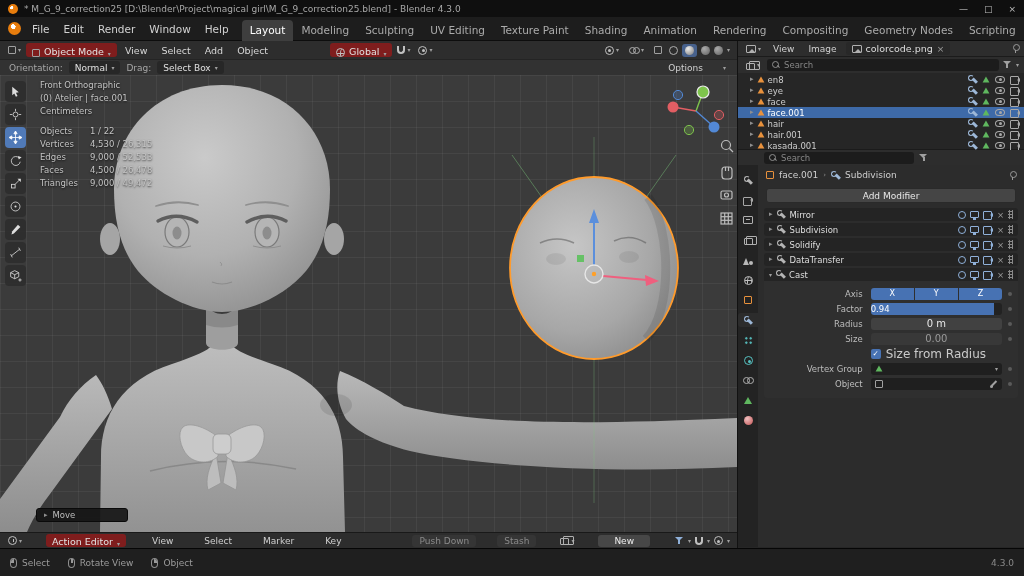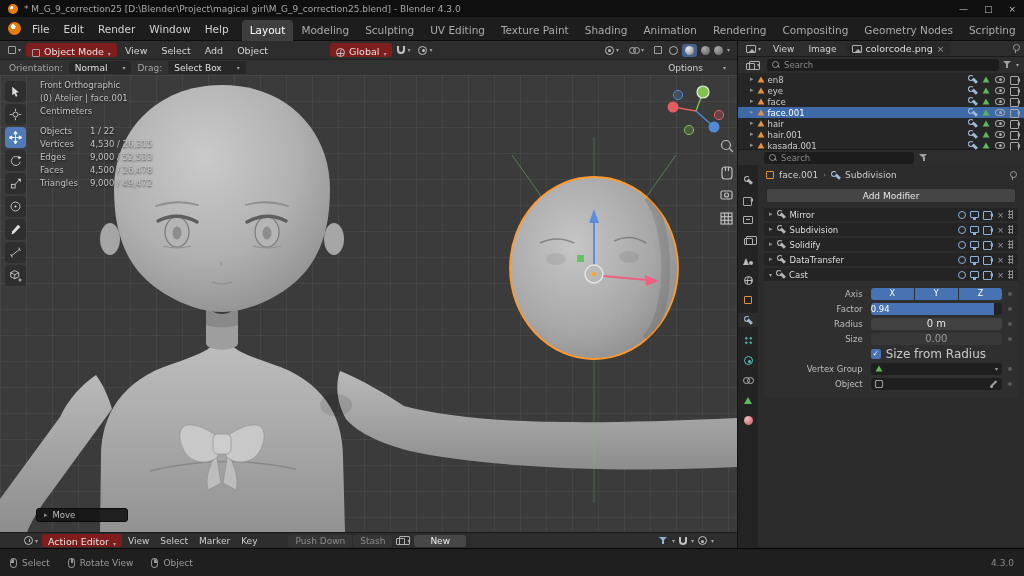--- a/index.html
+++ b/index.html
@@ -103,21 +103,21 @@
          display:flex;align-items:center;gap:2px;padding:0 5px;}
   .hmenu{padding:2px 6px;font-size:9.5px;color:#d6d6d6;}
   .wdg{display:flex;align-items:flex-end;gap:4px;background:#7f1d1d;border-radius:3px;height:14px;padding:0 6px;font-size:9.5px;color:#e2e2e2;}
   .hgap{width:52px;}
   .hicon{display:flex;align-items:center;gap:2px;padding:0 3px;}
   .shading{margin-left:auto;display:flex;align-items:center;gap:4px;padding-right:2px;}
 
   .vptools{position:absolute;left:0;top:59px;width:737px;height:16px;background:#323232;border-top:1px solid #242424;
            display:flex;align-items:center;gap:6px;padding:0 9px;}
   .tslabel{color:#a6a6a6;font-size:9px;}
-  .tswdg{display:flex;align-items:center;gap:15px;background:#272727;border-radius:3px;height:13px;padding:0 6px;font-size:9px;color:#e0e0e0;}
+  .tswdg{display:flex;align-items:center;gap:4px;background:#272727;border-radius:3px;height:13px;padding:0 6px;font-size:9px;color:#e0e0e0;}
   .options{margin-left:auto;display:flex;align-items:center;gap:20px;font-size:9px;color:#d0d0d0;padding-right:2px;}
 
   .canvas{position:absolute;left:0;top:75px;width:737px;height:457px;background-color:#3b3b3b;
     background-image:linear-gradient(rgba(255,255,255,.05) 1px,transparent 1px),
                      linear-gradient(90deg,rgba(255,255,255,.05) 1px,transparent 1px);
     background-size:26px 26px;overflow:hidden;}
   .scene{position:absolute;left:0;top:0;}
 
   .vtoolbar{position:absolute;left:5px;top:6px;display:flex;flex-direction:column;gap:2px;z-index:3;}
   .tool{width:21px;height:21px;border-radius:4px;background:rgba(44,44,44,.88);display:flex;align-items:center;justify-content:center;}
@@ -128,21 +128,21 @@
   .stats .mb{margin-bottom:7px;}
   .srow{display:flex;}
   .srow .sl{width:50px;}
 
   .oppanel{position:absolute;left:36px;bottom:10px;z-index:3;height:14px;min-width:92px;background:rgba(22,22,22,.92);
            border:1px solid #0a0a0a;border-radius:3px;display:flex;align-items:center;gap:5px;padding:0 7px;
            color:#bdbdbd;font-size:8.5px;}
 
   
   .timeline{position:absolute;left:0;top:532px;width:737px;height:16px;background:#2d2d2d;border-top:1px solid #191919;
-            display:flex;align-items:center;gap:1px;padding:0 21px;font-size:9px;}
+            display:flex;align-items:center;gap:21px;padding:0 5px;font-size:9px;}
   .tlmenu{padding:1px 5px;color:#cfcfcf;}
   .tlbtn{background:#353535;border-radius:3px;padding:1px 7px;color:#8a8a8a;}
   .tlnew{background:#474747;border-radius:3px;padding:1px 16px;color:#ececec;display:flex;align-items:center;gap:4px;}
   .tlright{margin-left:auto;display:flex;align-items:center;gap:4px;padding-right:2px;}
 
   
   .rightcol{position:absolute;left:737px;top:41px;width:287px;height:507px;background:#262626;border-left:1px solid #121212;}
   .imghdr{height:16px;background:#2d2d2d;display:flex;align-items:center;gap:4px;padding:0 5px;font-size:9px;border-bottom:1px solid #1b1b1b;}
   .imghdr .menu2{padding:1px 5px;color:#d0d0d0;}
 

